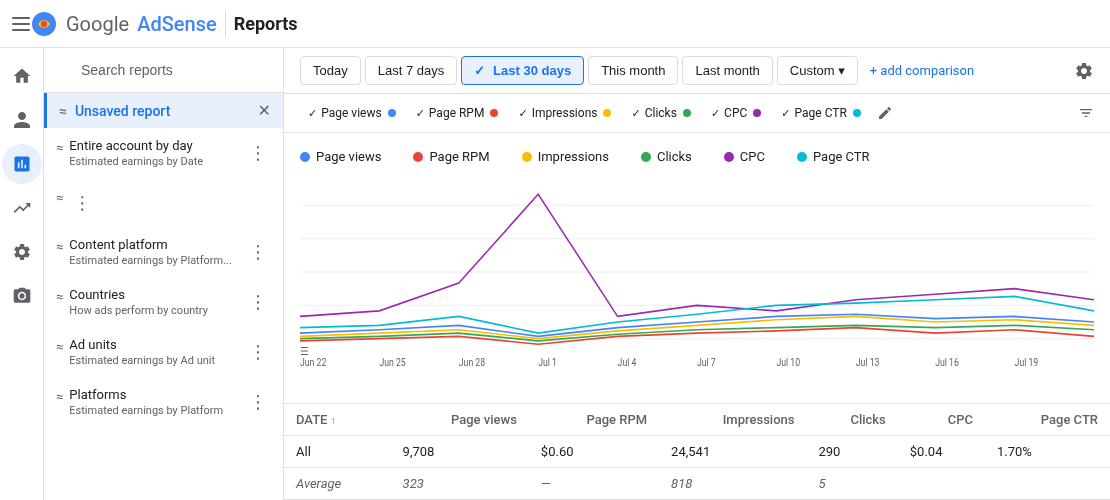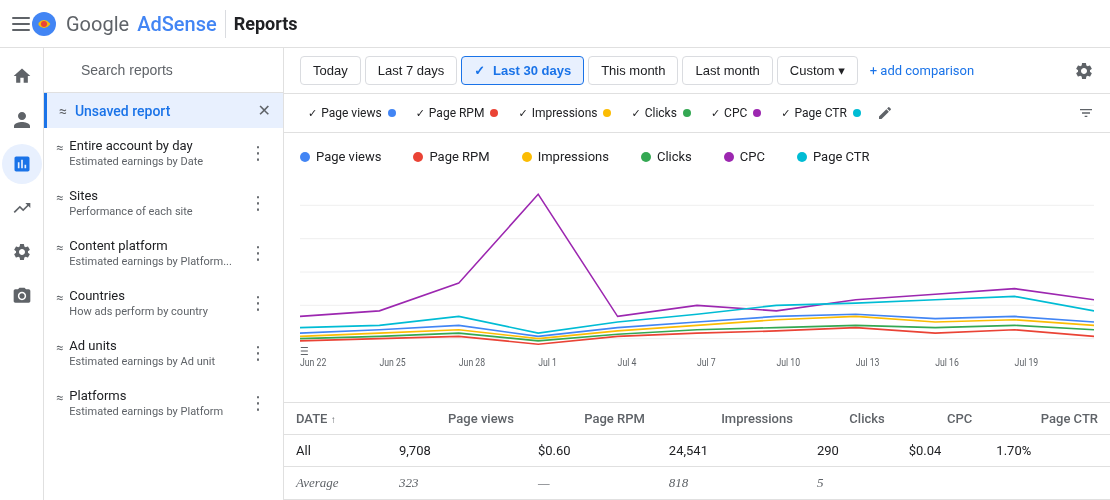--- a/index.html
+++ b/index.html
@@ -70,21 +70,21 @@
     .legend-dot { width: 10px; height: 10px; border-radius: 50%; }
     .chart-svg-container { width: 100%; height: 200px; }
 
     
     .table-area { border-top: 1px solid #e0e0e0; }
     .data-table { width: 100%; border-collapse: collapse; font-size: 13px; }
     .data-table th { padding: 8px 12px; text-align: right; font-weight: 500; color: #5f6368; border-bottom: 1px solid #e0e0e0; white-space: nowrap; }
     .data-table th:first-child { text-align: left; }
     .data-table td { padding: 8px 12px; text-align: left; border-bottom: 1px solid #e0e0e0; color: #202124; }
     .data-table td:first-child { text-align: left; font-weight: 400; }
-    .data-table tr:last-child td { color: #5f6368; font-family: Liberation Serif, serif; }
+    .data-table tr:last-child td { color: #5f6368; }
     .sort-arrow { font-size: 10px; }
   </style>
 </head>
 <body>
 
 <div class="top-header">
   <div class="hamburger-icon">
     <span></span>
       <span></span>
       <span></span>
@@ -157,24 +157,20 @@
         <div class="sidebar-item">
       <span style="font-size:13px;color:#5f6368;margin-right:6px;margin-top:2px;">≈</span>
       <div class="sidebar-item-content">
         <div class="sidebar-item-title">Entire account by day</div>
         <div class="sidebar-item-subtitle">Estimated earnings by Date</div>
       </div>
       <span class="more-icon">⋮</span>
     </div>
         <div class="sidebar-item">
       <span style="font-size:13px;color:#5f6368;margin-right:6px;margin-top:2px;">≈</span>
-      <div class="sidebar-item-content">
-        <div class="sidebar-item-title">Sites</div>
-        <div class="sidebar-item-subtitle">Performance of each site</div>
-      </div>
       <span class="more-icon">⋮</span>
     </div>
         <div class="sidebar-item">
       <span style="font-size:13px;color:#5f6368;margin-right:6px;margin-top:2px;">≈</span>
       <div class="sidebar-item-content">
         <div class="sidebar-item-title">Content platform</div>
         <div class="sidebar-item-subtitle">Estimated earnings by Platform...</div>
       </div>
       <span class="more-icon">⋮</span>
     </div>

